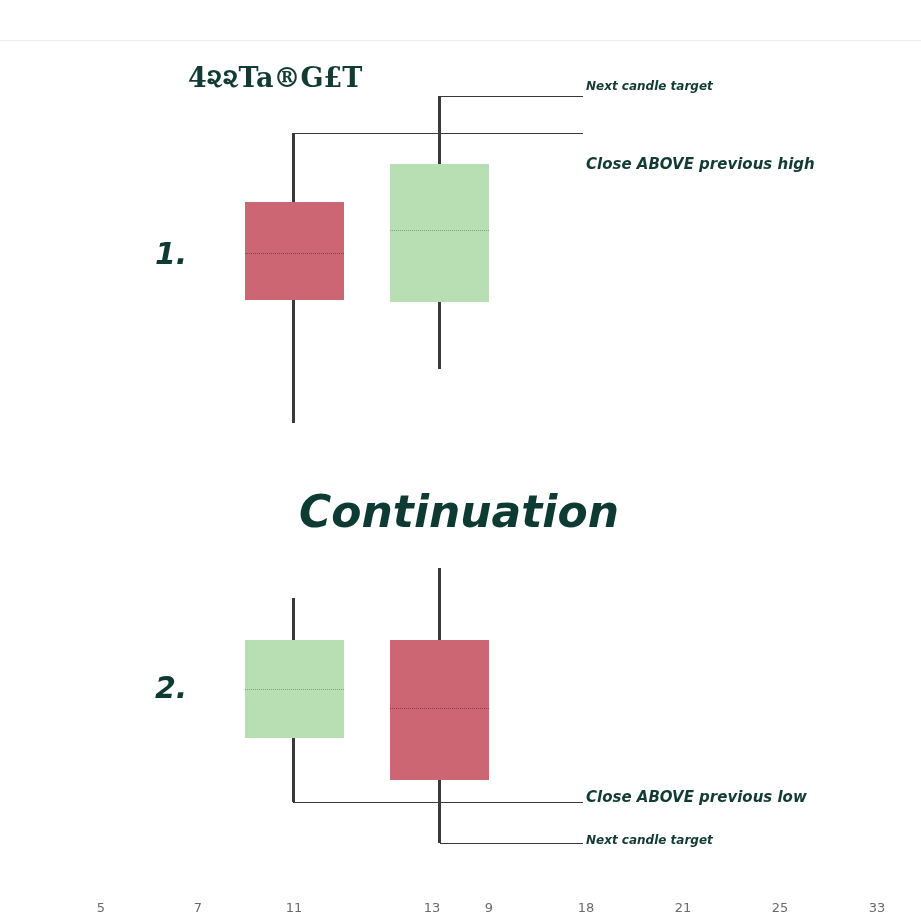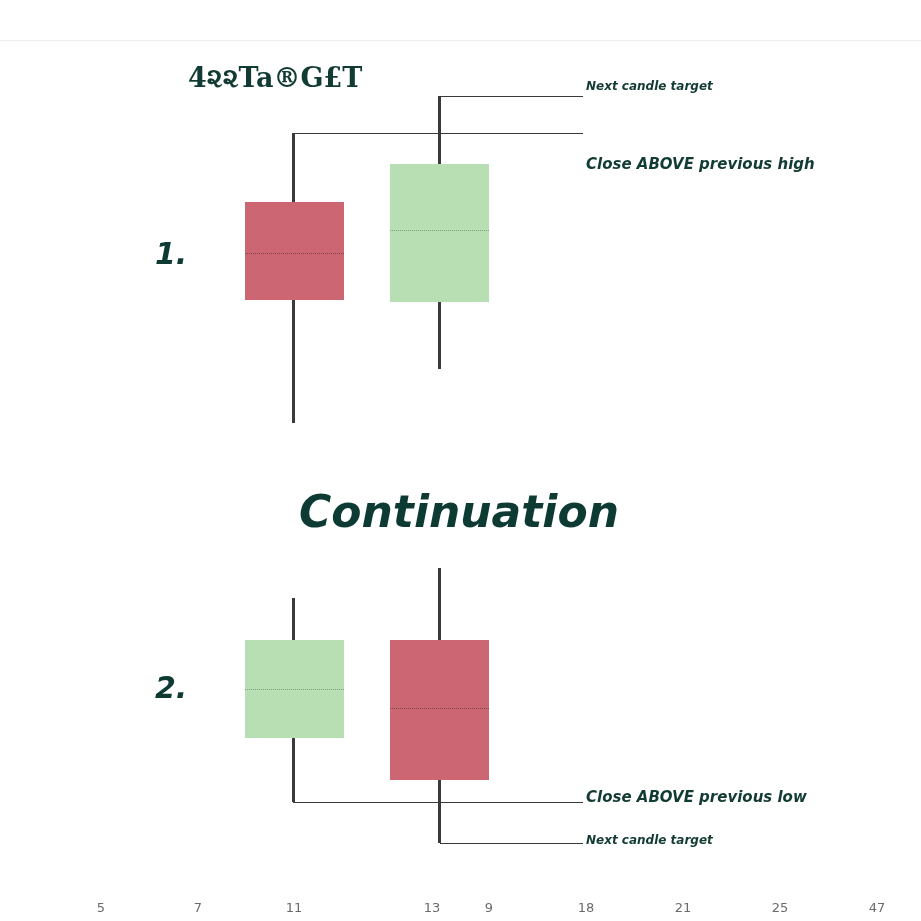--- a/index.html
+++ b/index.html
@@ -167,16 +167,16 @@
 
   <div class="axis">
     <div class="axis-tick" style="left:101px;">5</div>
     <div class="axis-tick" style="left:198px;">7</div>
     <div class="axis-tick" style="left:294px;">11</div>
     <div class="axis-tick" style="left:392px;margin-left:40px;">13</div>
     <div class="axis-tick" style="left:489px;">9</div>
     <div class="axis-tick" style="left:586px;">18</div>
     <div class="axis-tick" style="left:683px;">21</div>
     <div class="axis-tick" style="left:780px;">25</div>
-    <div class="axis-tick" style="left:877px;">47</div>
+    <div class="axis-tick" style="left:877px;">33</div>
   </div>
 
 </div>
 
 </body></html>

